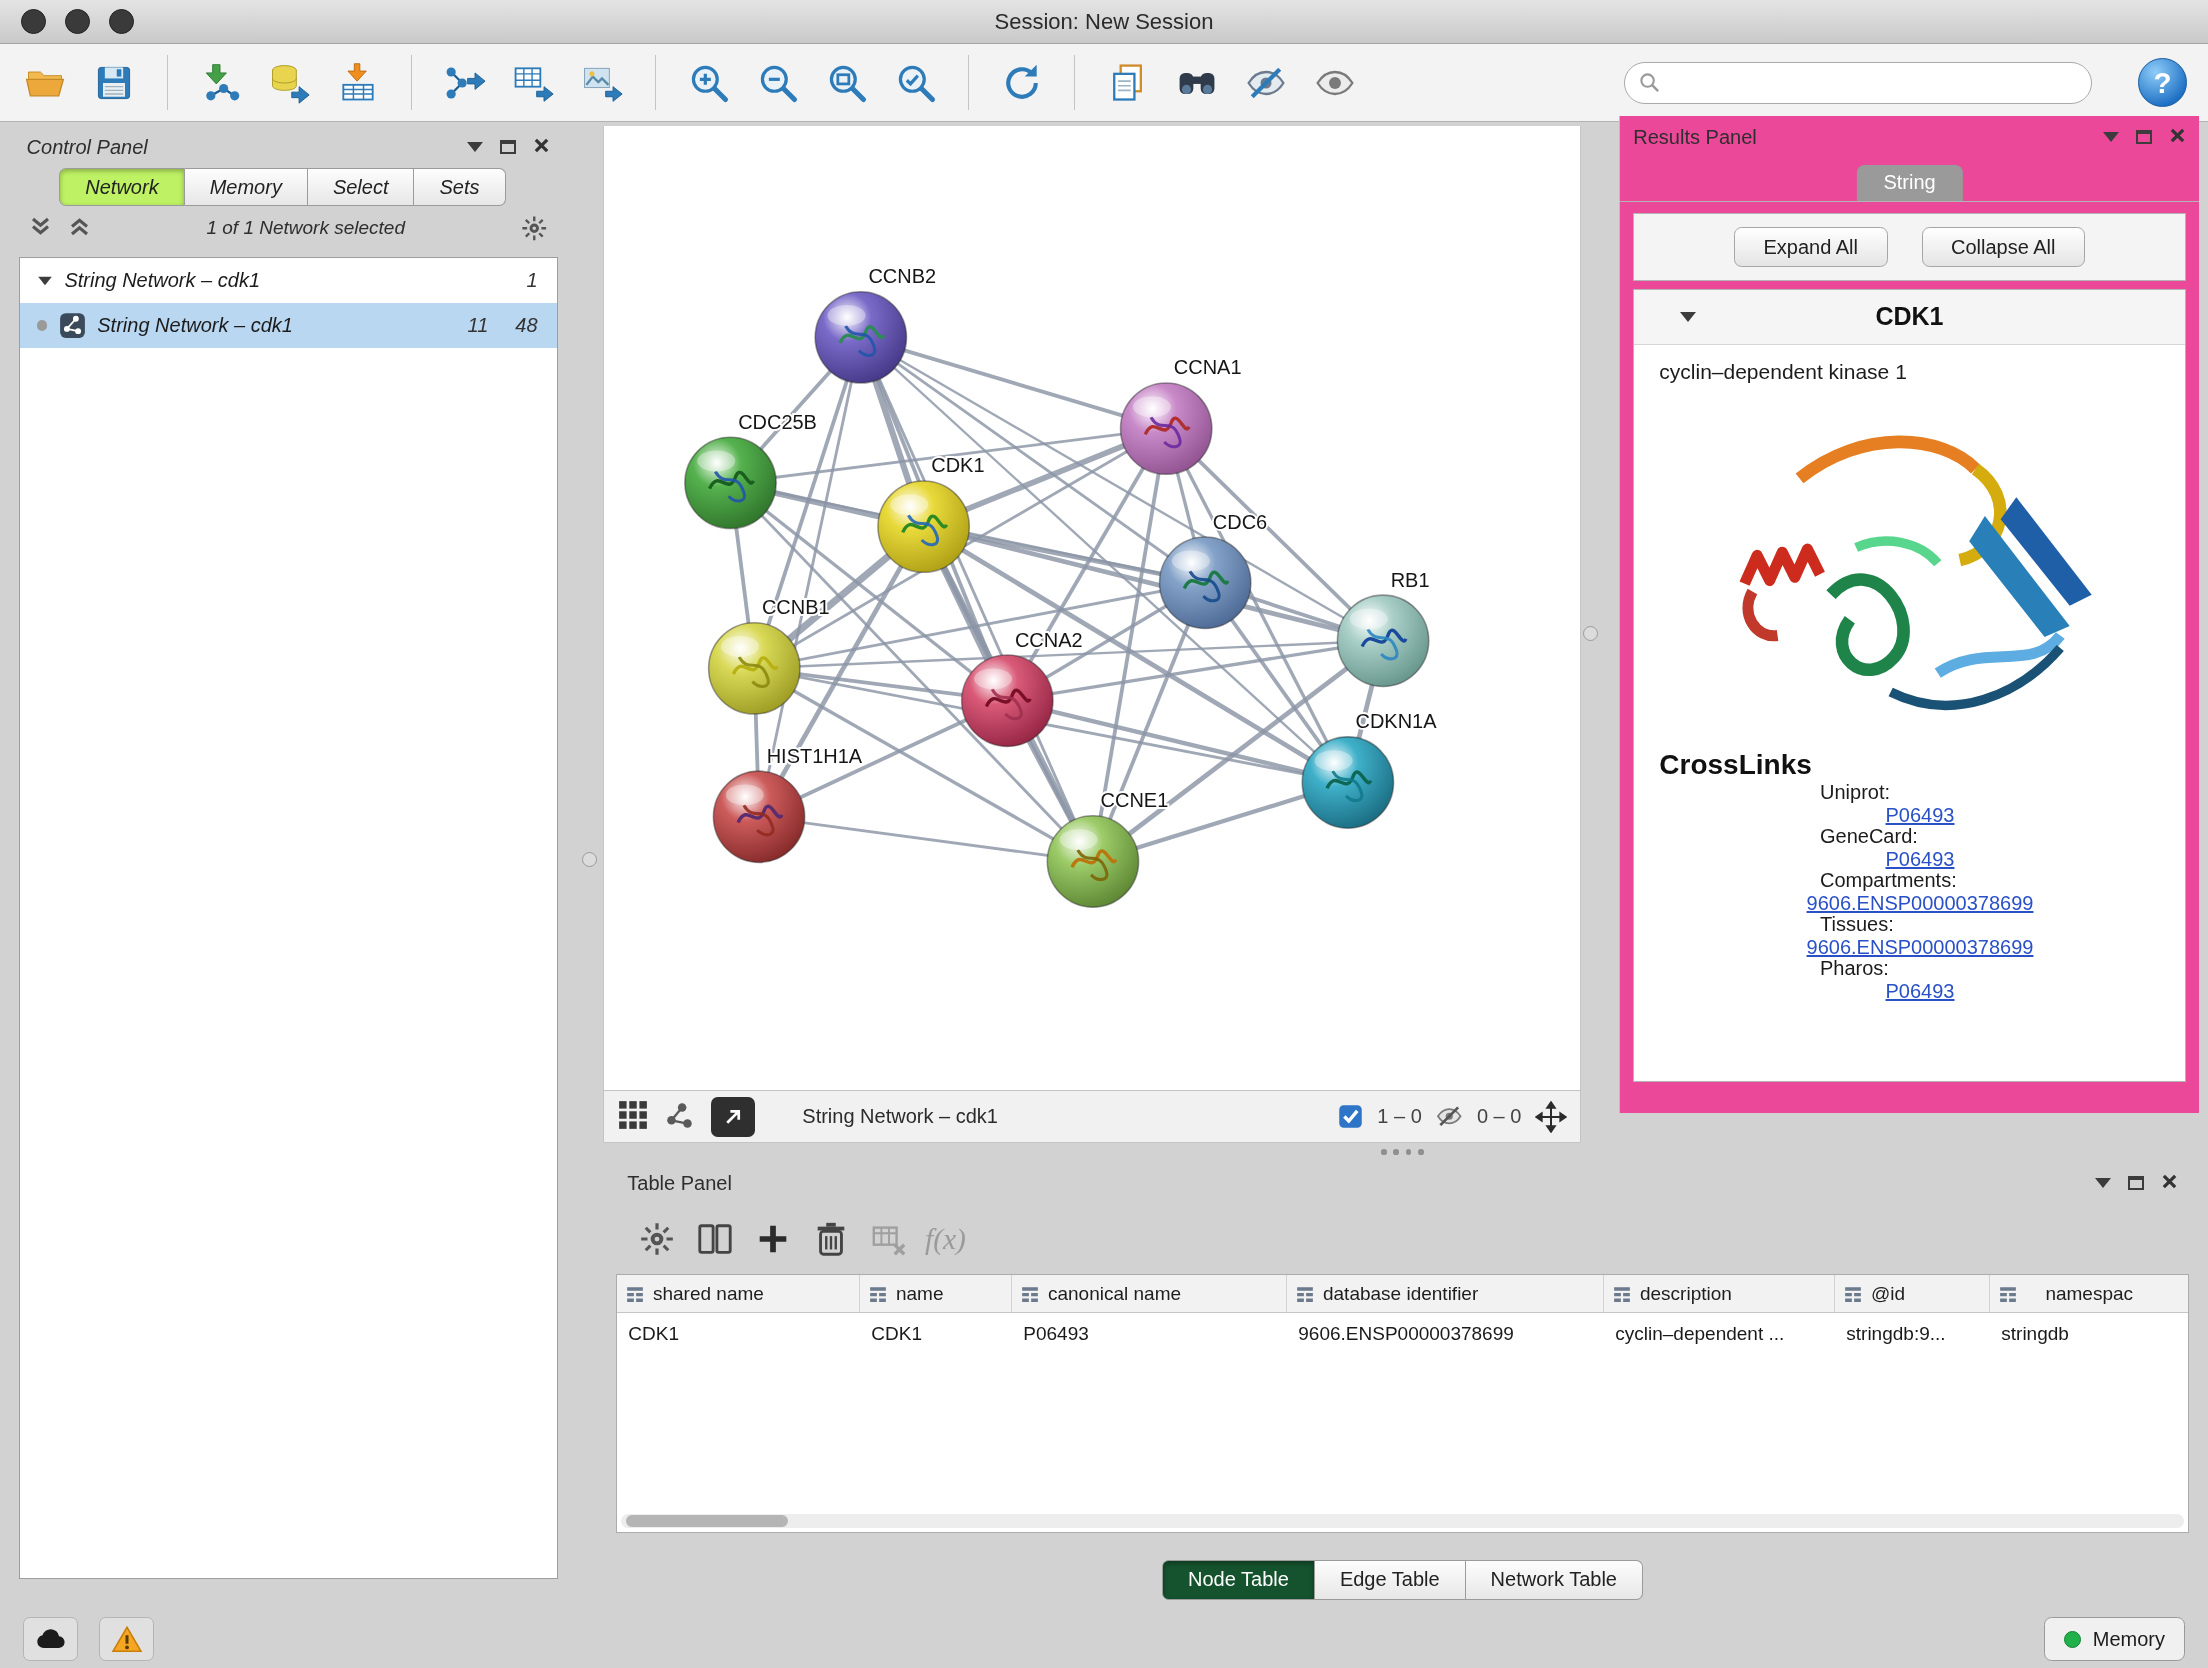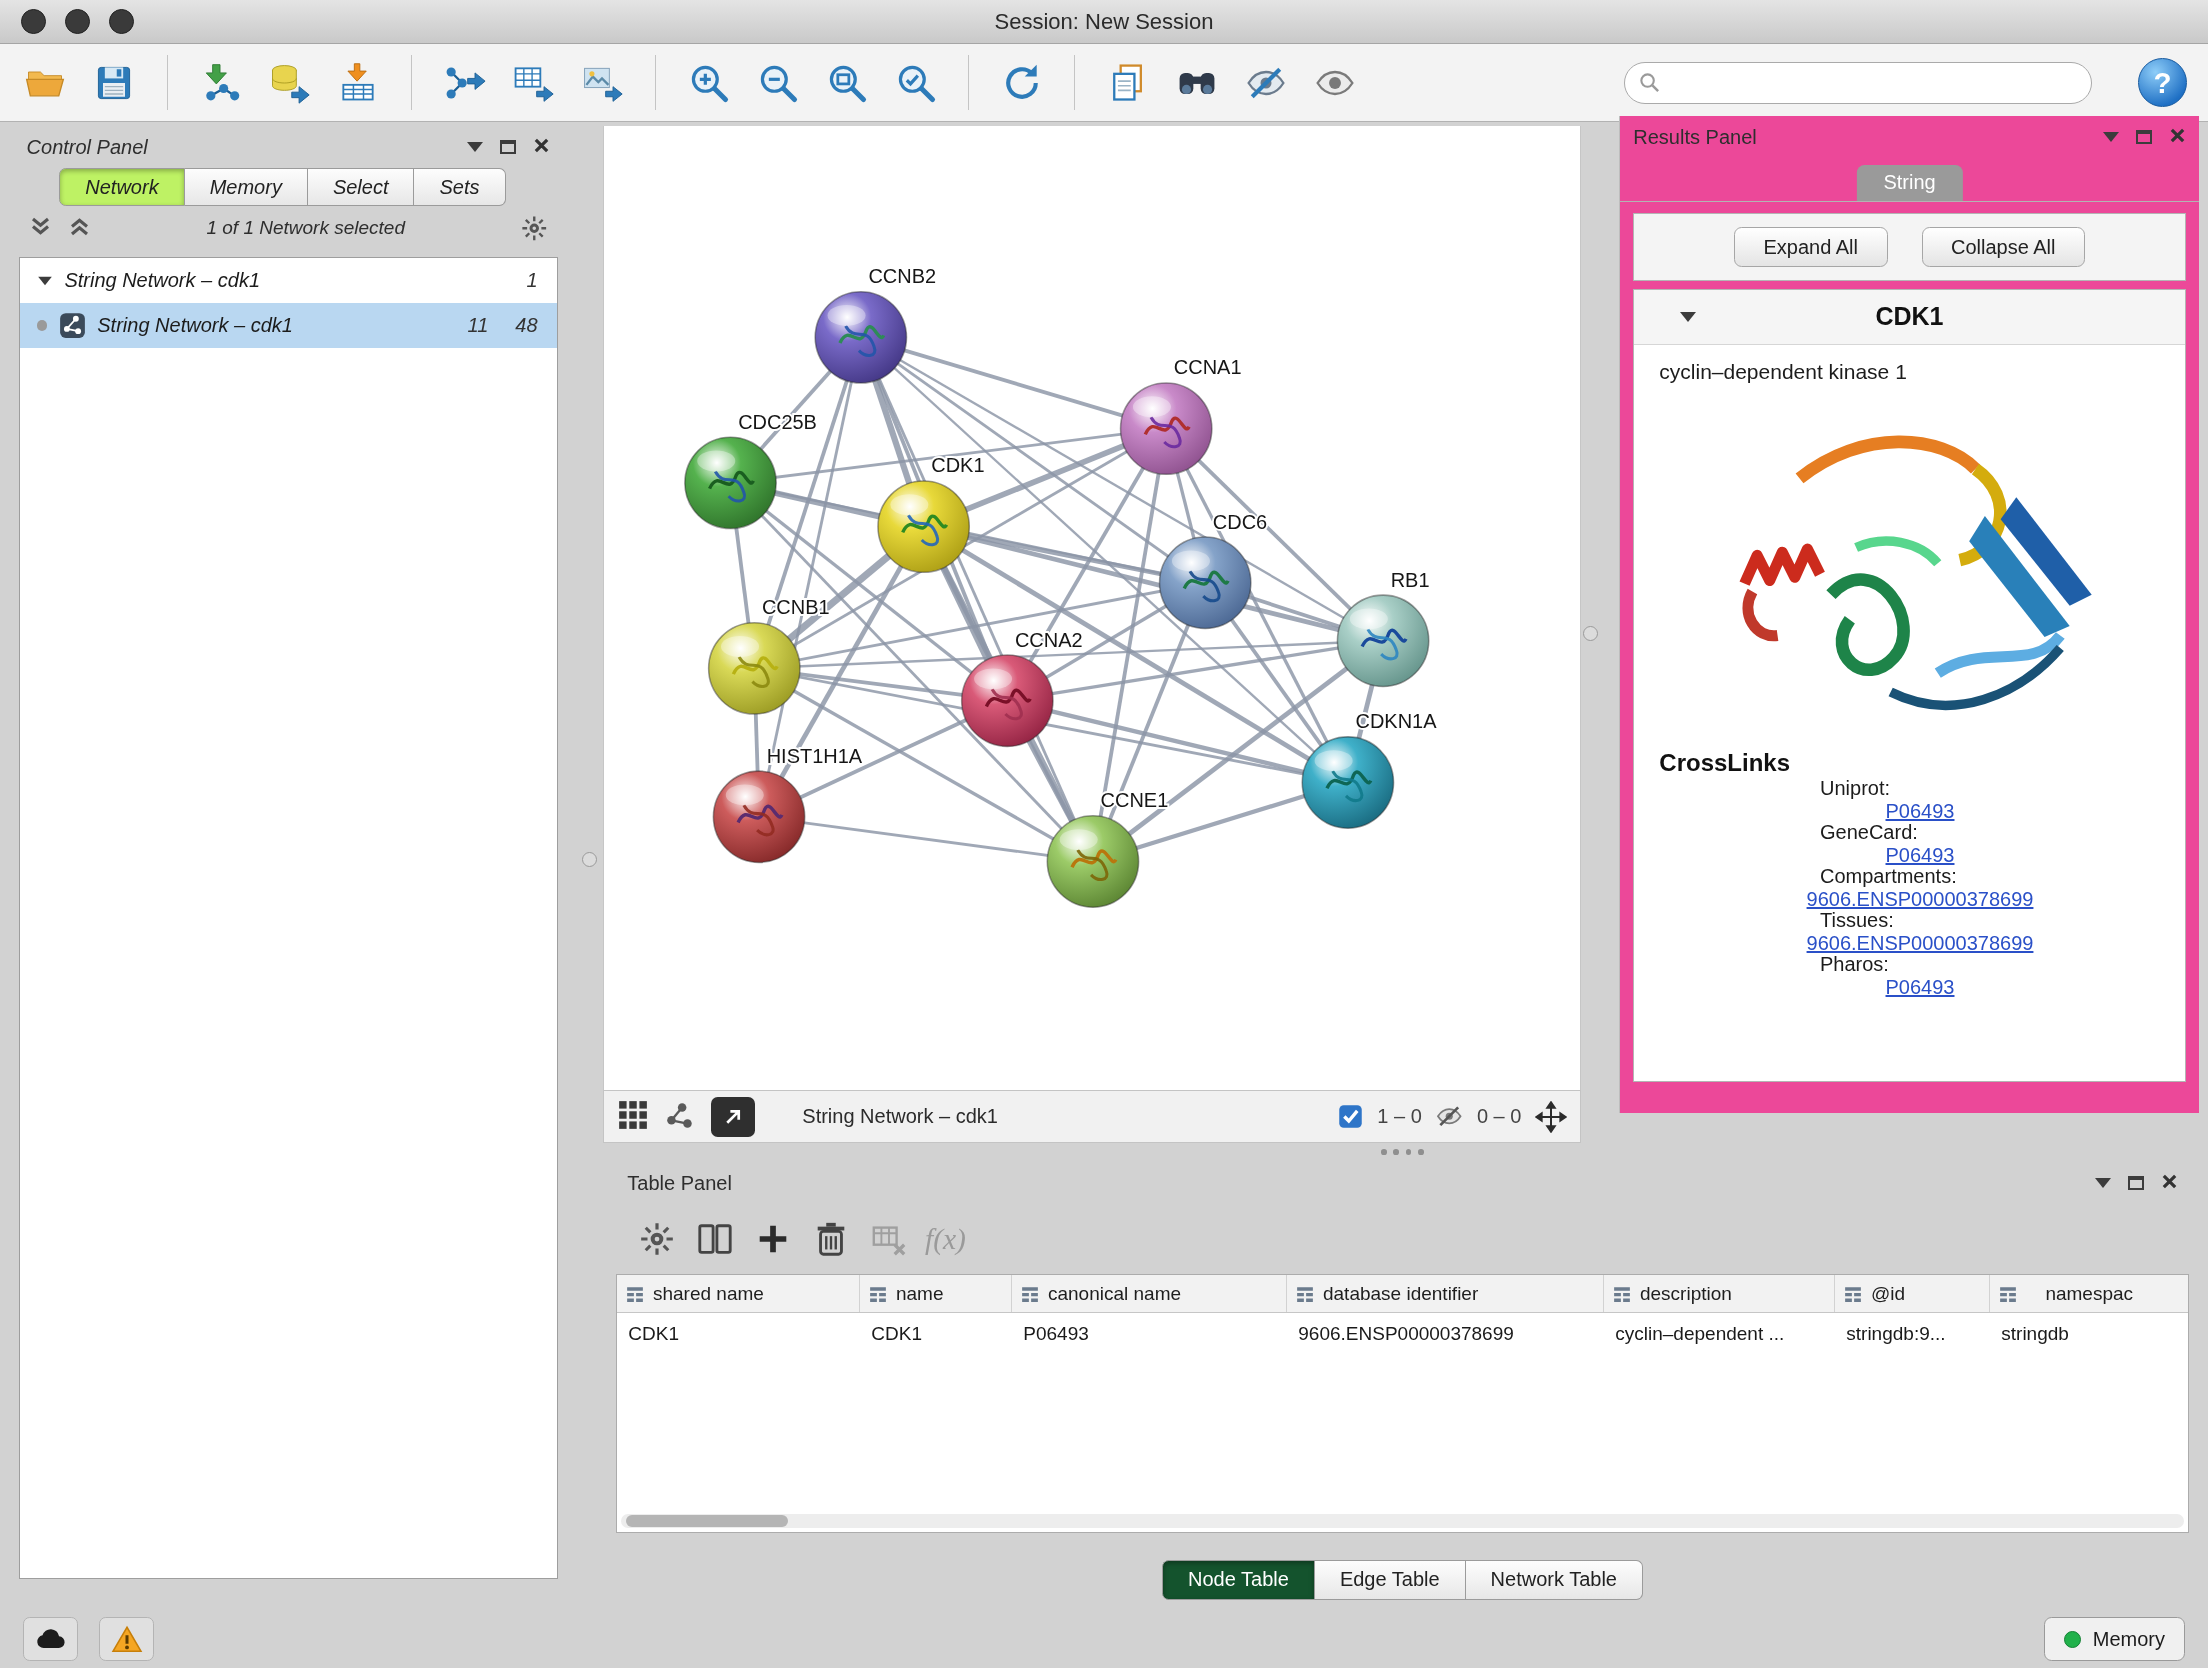--- a/index.html
+++ b/index.html
@@ -82,21 +82,21 @@
   .rbtn { padding:7.6px 28.5px; border:1px solid #a6a6a6; border-radius:7.6px; font-size:20px; color:#222;
     background:linear-gradient(#ffffff,#e4e4e4); }
   .entry { margin:7.6px 13.3px 0 13.3px; border:1px solid #b4b4b4; background:#fff; height:793px; position:relative; overflow:hidden; }
   .ehead { height:55px; background:#f5f5f5; border-bottom:1px solid #d6d6d6; position:relative;
     display:flex; align-items:center; justify-content:center; }
   .ehead .tri-down { position:absolute; left:46px; }
   .ename { font-size:25px; font-weight:bold; color:#111; }
   .ebody { padding:15px 25px; }
   .edesc { font-size:21px; color:#1c1c1c; }
   .eimg { display:block; margin:19px auto 9.5px auto; }
-  .xl-title { font-size:24px; font-weight:bold; color:#111; margin-top:13.3px; }
+  .xl-title { font-size:28px; font-weight:bold; color:#111; margin-top:13.3px; }
   .xlrow { display:flex; align-items:center; height:44px; margin-left:21px;flex-direction:column; }
   .xlrow .lab { width:200px; font-size:20px; color:#1c1c1c; }
   .xlrow .lnk { font-size:20px; color:#2a50c8; text-decoration:underline; }
 
   
   .table-panel { left:614px; top:1162px; width:1577px; height:438px; }
   .tp-toolbar { height:70px; display:flex; align-items:center; gap:14px; padding:0 9.5px 0 21px; }
   .tp-toolbar .ticon { width:44px; height:44px; }
   .tp-toolbar .ticon svg { width:38px; height:38px; }
   .fx { font-family:"Liberation Serif", serif; font-style:italic; font-size:29.5px; color:#9a9a9a; }

